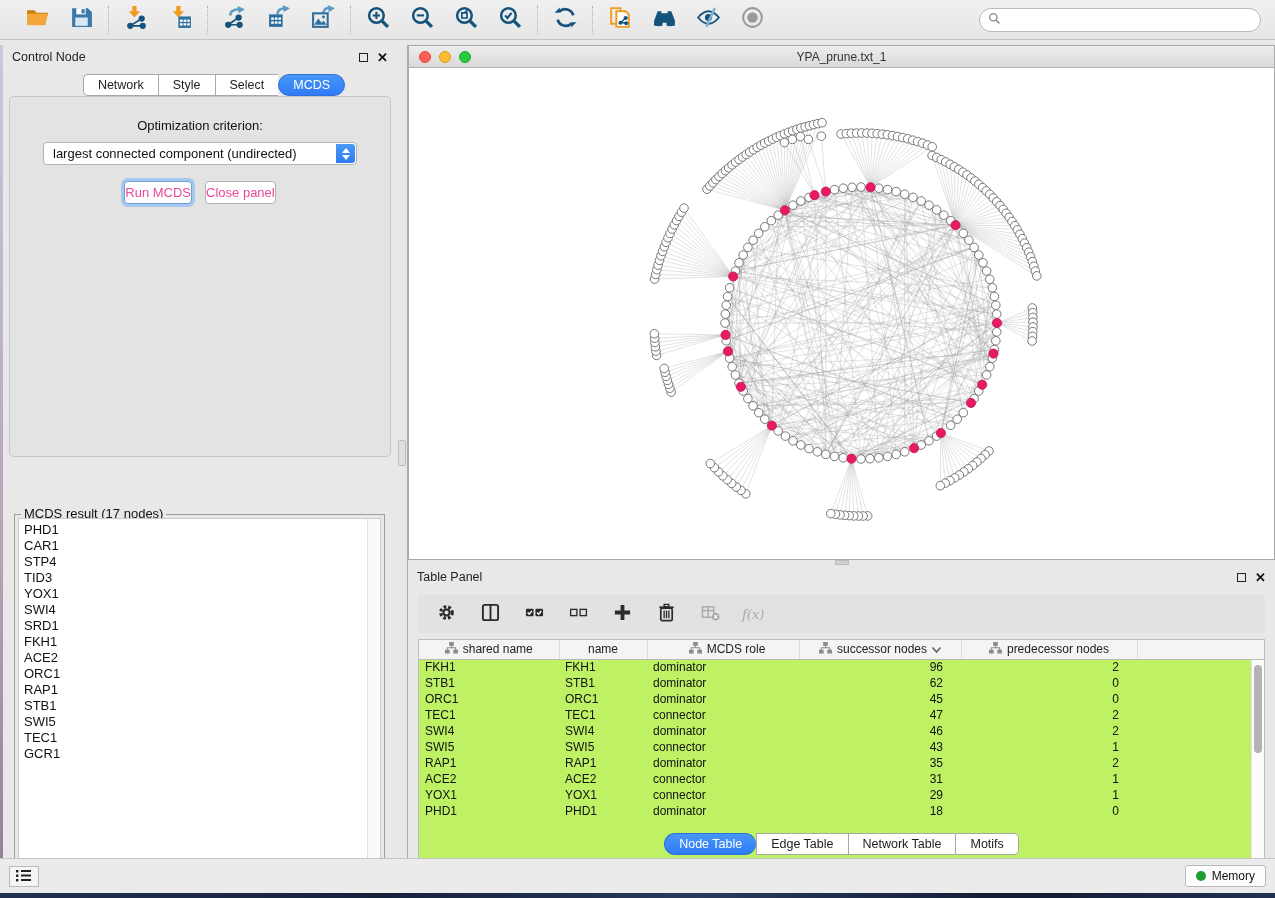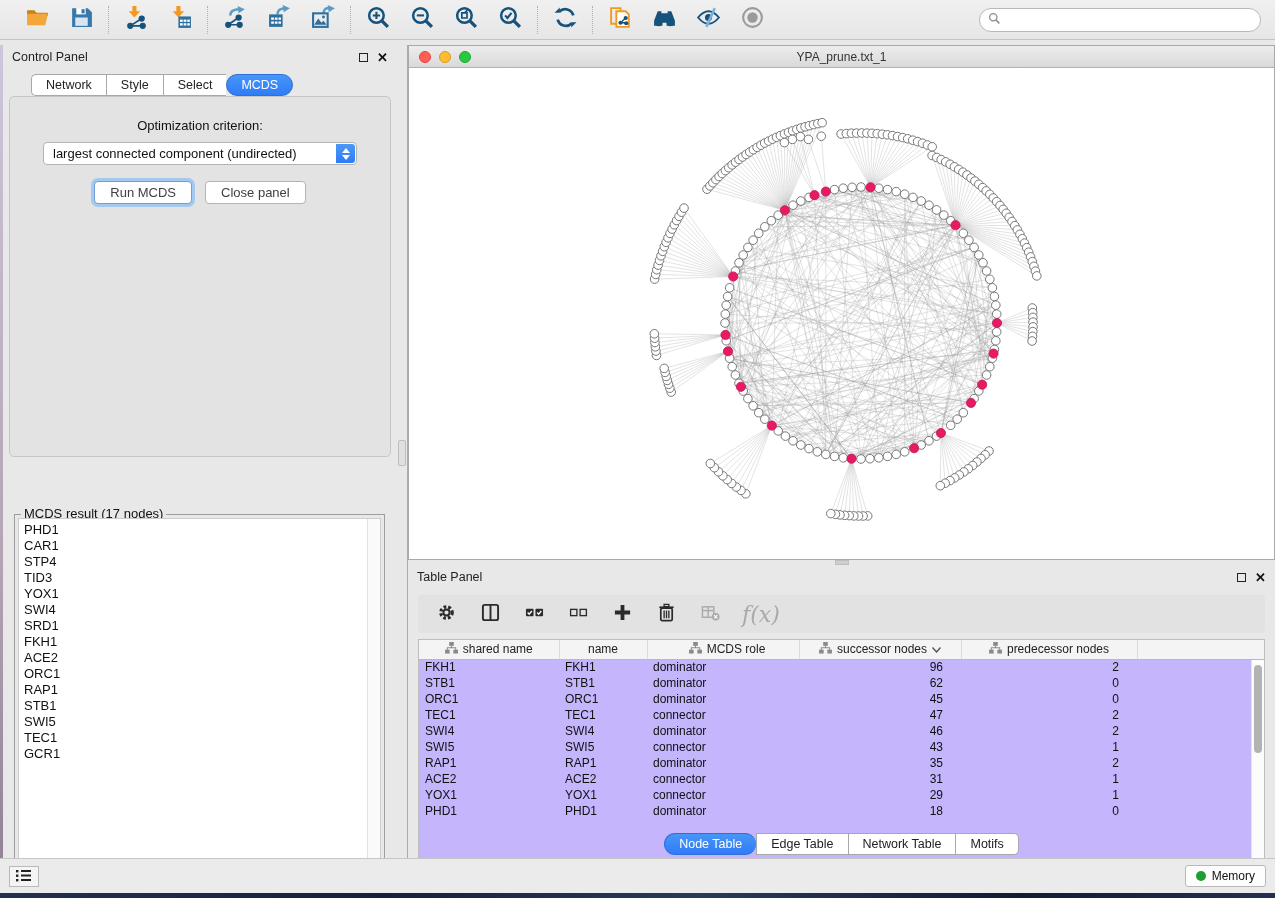--- a/index.html
+++ b/index.html
@@ -27,41 +27,41 @@
   .search-wrap input { border:none; outline:none; flex:1; font-size:12px; background:transparent; padding-left:5px; }
 
   
   .control-panel { position:absolute; left:3px; top:45px; width:394px; height:813px; background:#e8e8e8; }
   .panel-titlebar { height:24px; display:flex; align-items:center; padding:0 9px; }
   .panel-title { font-size:12.5px; color:#222; }
   .panel-title-icons { margin-left:auto; display:flex; gap:9px; align-items:center; }
   .float-box { width:9px; height:9px; border:1.5px solid #222; }
   .close-x { font-size:13px; font-weight:bold; color:#111; line-height:1; }
 
-  .seg-row { display:flex; justify-content:flex-start; margin-top:5px;padding-left:28px; }
+  .seg-row { display:flex; justify-content:center; margin-top:5px;padding-left:28px; }
   .seg { display:flex; }
   .seg-btn { font-size:12.5px; padding:3px 14px; background:#fff; border:1px solid #a8a8a8;
     border-right:none; color:#222; }
   .seg-btn:first-child { border-radius:5px 0 0 5px; }
   .seg-btn:last-child { border-radius:0 5px 5px 0; border-right:1px solid #a8a8a8; }
   .seg-btn.active { background:linear-gradient(#4796f7,#2f7cf7); color:#fff; border-color:#2f6fd8;border-radius:11px; }
 
   .tab-pane { position:absolute; left:6px; right:6px; top:51px; height:361px;
     background:#e3e3e3; border:1px solid #c6c6c6; border-radius:5px; }
   .opt-label { text-align:center; margin-top:21px; font-size:13px; color:#111; }
   .select-row { display:flex; justify-content:center; margin-top:9px;text-align:right; }
   .mac-select { width:314px; height:23px; background:#fff; border:1px solid #b3b3b3; border-radius:4px;
     display:flex; align-items:center; font-size:13px; color:#111; padding-left:9px; position:relative; }
   .mac-select .stepper { position:absolute; right:1px; top:1px; bottom:1px; width:19px;
     background:linear-gradient(#4b98f8,#2e7bf6); border-radius:0 3px 3px 0;
     display:flex; flex-direction:column; align-items:center; justify-content:center; gap:2px; }
   .stepper svg { width:8px; height:5px; }
   .btn-row { display:flex; justify-content:center; gap:13px; margin-top:16px; }
-  .mac-btn { font-size:13px; color:#404040; background:#fff; border:1px solid #b3b3b3;
-    border-radius:4px; padding:3px 15px; }
+  .mac-btn { font-size:13px; color:#ec4899; background:#fff; border:1px solid #b3b3b3;
+    border-radius:4px; padding:3px 0; }
   .mac-btn.focused { box-shadow:0 0 0 3px #a5c8ee; border-color:#6f9fd8; }
 
   .group-box { position:absolute; left:11px; right:12px; top:428px; height:368px; border:1px solid #9e9e9e;margin-top:41px; }
   .group-title { position:absolute; top:-9px; left:6px; background:#e8e8e8; padding:0 3px; font-size:13px; color:#111; }
   .mcds-list { position:absolute; left:3px; right:3px; top:3px; bottom:3px; background:#fff;
     border:1px solid #ccc; overflow:hidden; }
   .mcds-scroll { position:absolute; right:0; top:0; bottom:0; width:13px; background:#fafafa; border-left:1px solid #e2e2e2; }
   .mcds-item { font-size:13px; color:#111; line-height:16px; padding-left:5px; }
 
   
@@ -89,24 +89,24 @@
   .h-divider { position:absolute; left:0; top:515px; width:867px; height:5px; background:#e8e8e8; }
   .h-divider .handle { position:absolute; left:50%; top:0; width:14px; height:5px; margin-left:-7px;
     background:#cfcfcf; border:1px solid #bdbdbd; }
 
   
   .table-panel { position:absolute; left:0; top:520px; width:867px; height:293px; background:#e8e8e8; }
   .tp-toolbar { position:absolute; left:10px; right:10px; top:30px; height:38px;
     background:#e2e2e2; border-radius:3px; display:flex; align-items:center; gap:20px; padding-left:16px; }
   .tp-btn { display:flex; align-items:center; justify-content:center; width:24px; height:24px; }
   .tp-btn svg { width:19px; height:19px; }
-  .fx-label { font-size:22px; font-style:italic; color:#a9a9a9; font-family:"DejaVu Serif", serif; }
+  .fx-label { font-size:13px; font-style:italic; color:#a9a9a9; font-family:"DejaVu Serif", serif; }
 
   .table-wrap { position:absolute; left:10px; right:10px; top:74px; height:248px;
-    background:#c4b5fd; border:1px solid #bdbdbd; }
+    background:#bef264; border:1px solid #bdbdbd; }
   table.node-table { border-collapse:collapse; width:100%; table-layout:fixed; }
   .node-table th { height:19px; background:#f4f4f4; border-bottom:1px solid #b9b9b9;
     font-weight:normal; font-size:12px; color:#222; position:relative; }
   .node-table th .th-inner { display:flex; align-items:center; justify-content:center; gap:5px; }
   .node-table th:not(:last-child) { border-right:1px solid #dcdcdc; }
   .node-table td { height:16px; font-size:12px; color:#111; padding:0 6px; white-space:nowrap; overflow:hidden; }
   .node-table td.num { text-align:right; padding-right:18px; }
   .col-icon svg { width:13px; height:12px; }
   .sort-ind svg { width:9px; height:6px; }
   .v-scroll { position:absolute; right:0; top:20px; bottom:0; width:13px; background:#fcfcfc; border-left:1px solid #e4e4e4; }
@@ -302,21 +302,21 @@
         </svg></span>
     <input placeholder="" style="">
   </div>
 </div>
 
 <div class="desktop-left"></div>
 <div class="desktop-bottom"></div>
 
 <div class="control-panel">
   <div class="panel-titlebar">
-    <span class="panel-title">Control Panel</span>
+    <span class="panel-title">Control Node</span>
     <span class="panel-title-icons">
       <span class="float-box"></span>
       <span class="close-x">✕</span>
     </span>
   </div>
   <div class="seg-row">
     <div class="seg" id="cp-tabs">
         <span class="seg-btn">Network</span>
         <span class="seg-btn">Style</span>
         <span class="seg-btn">Select</span>

